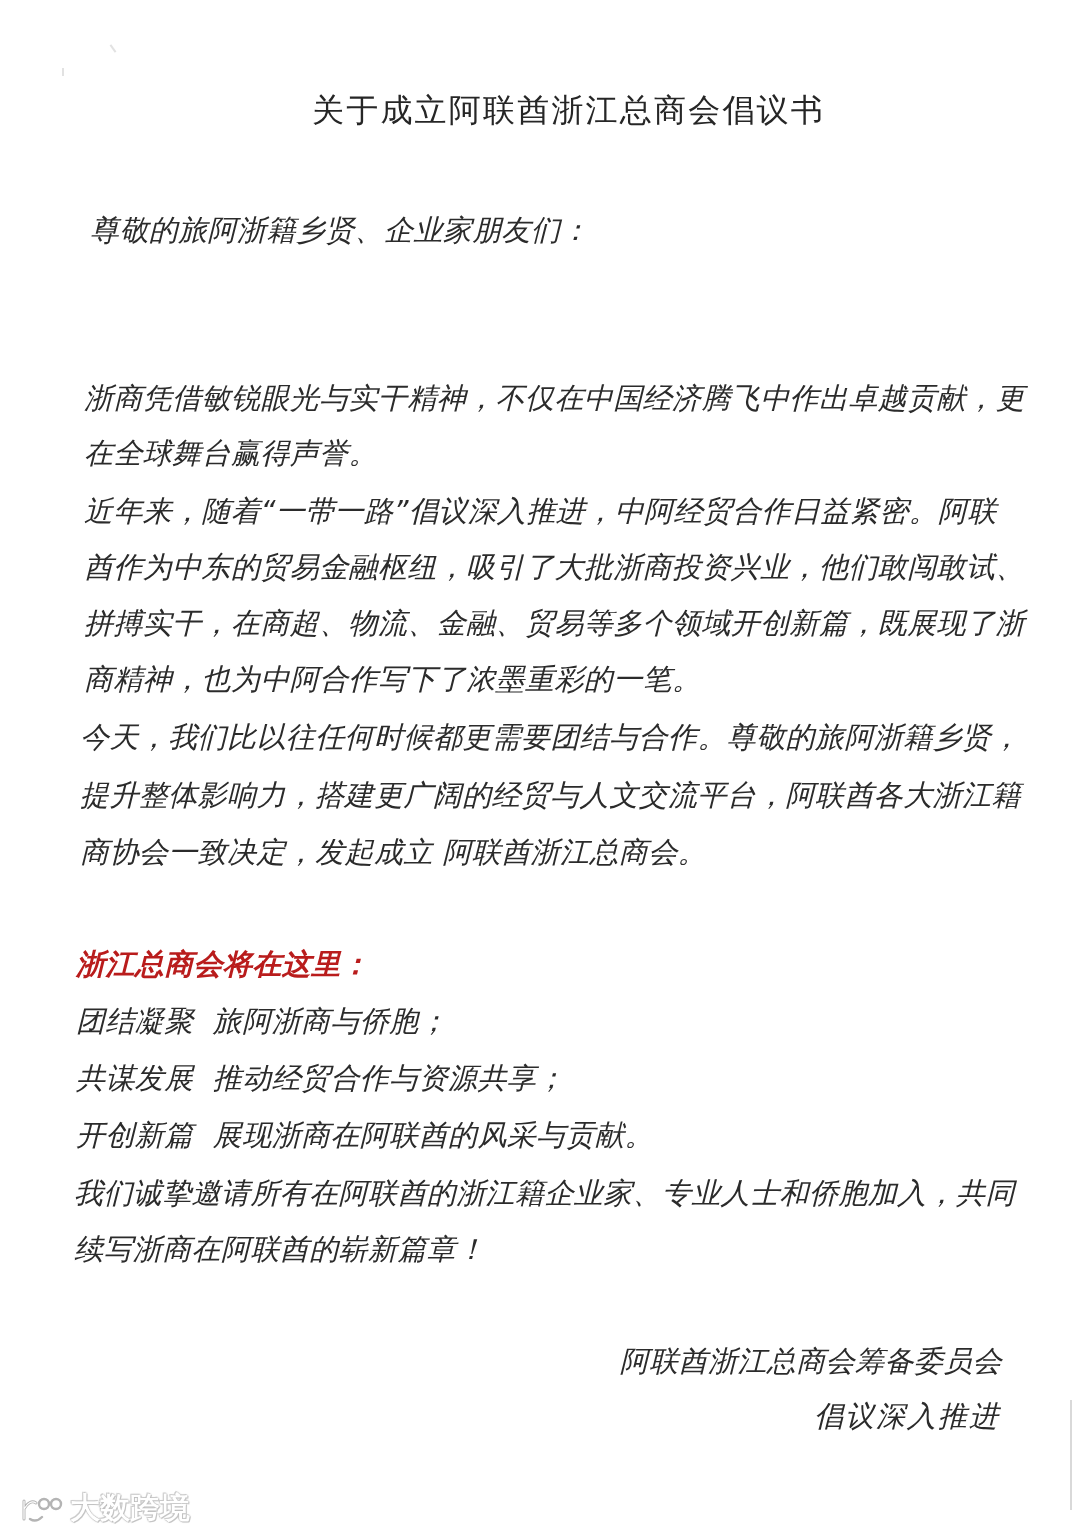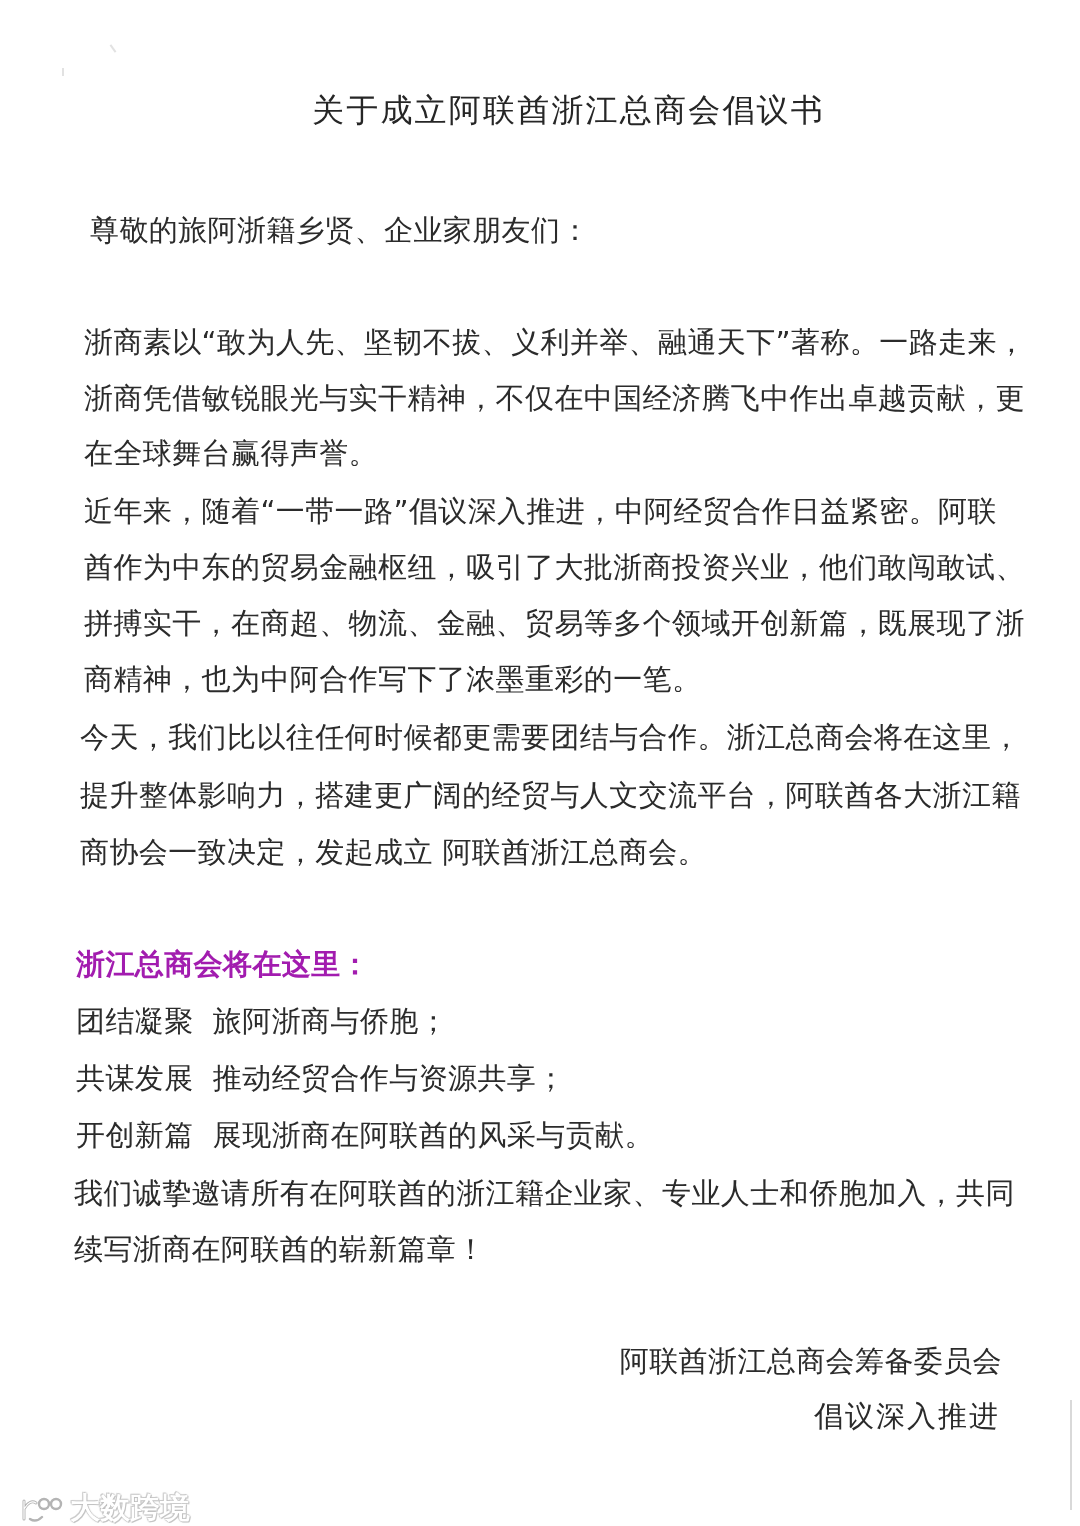--- a/index.html
+++ b/index.html
@@ -4,28 +4,28 @@
 <style>
   html, body { margin: 0; padding: 0; background: #ffffff; }
   body {
     width: 1080px; height: 1526px; position: relative; overflow: hidden;
     font-family: "DejaVu Sans", "Liberation Sans", sans-serif;
     color: #2a2a2a;
   }
   .page { position: absolute; left: 12px; top: 0; width: 1080px; height: 1454px; }
   .line {
     position: absolute; white-space: nowrap; font-size: 29px; line-height: 36px;
-    color: #2b2b2b; letter-spacing: 0.4px;
+    color: #2b2b2b; letter-spacing: 0.4px; font-style: italic;
   }
   .title {
     position: absolute; left: 300px; top: 90px; width: 486px;
     font-size: 32px; line-height: 40px; white-space: nowrap; color: #262626;
     letter-spacing: 2.2px; text-align: center;
   }
-  .bold { font-weight: bold; color: #a21caf; }
+  .bold { font-weight: bold; color: #b91c1c; }
   .sig { text-align: right; }
   .scan-mark {
     position: absolute; background: #cfcfcf; opacity: 0.6;
   }
   .watermark {
     position: absolute; left: 8px; top: 1488px; display: flex; align-items: center; gap: 6px;
     color: #ffffff; font-size: 30px; font-weight: bold;
     text-shadow: 0 0 1px #9a9a9a, 0 0 2px #bdbdbd, 1px 1px 0 #c8c8c8, -1px -1px 0 #d4d4d4;
     opacity: 0.95;
   }
@@ -40,30 +40,29 @@
 
 <div class="page">
 
   <div class="scan-mark" style="left:100px;top:44px;width:2px;height:9px;transform:rotate(-35deg);"></div>
   <div class="scan-mark" style="left:50px;top:68px;width:2px;height:8px;"></div>
 
   <h1 class="title" style="margin:0;font-weight:normal;">关于成立阿联酋浙江总商会倡议书</h1>
 
   <div class="line" style="left:78px;top:212px;">尊敬的旅阿浙籍乡贤、企业家朋友们：</div>
 
-  <div class="line" style="left:72px;top:324px;">浙商素以“敢为人先、坚韧不拔、义利并举、融通天下”著称。一路走来，</div>
   <div class="line" style="left:72px;top:380px;">浙商凭借敏锐眼光与实干精神，不仅在中国经济腾飞中作出卓越贡献，更</div>
   <div class="line" style="left:72px;top:435px;">在全球舞台赢得声誉。</div>
 
   <div class="line" style="left:72px;top:549px;">酋作为中东的贸易金融枢纽，吸引了大批浙商投资兴业，他们敢闯敢试、</div>
   <div class="line" style="left:72px;top:493px;">近年来，随着“一带一路”倡议深入推进，中阿经贸合作日益紧密。阿联</div>
   <div class="line" style="left:72px;top:605px;">拼搏实干，在商超、物流、金融、贸易等多个领域开创新篇，既展现了浙</div>
   <div class="line" style="left:72px;top:661px;">商精神，也为中阿合作写下了浓墨重彩的一笔。</div>
 
-  <div class="line" style="left:68px;top:719px;">今天，我们比以往任何时候都更需要团结与合作。浙江总商会将在这里，</div>
+  <div class="line" style="left:68px;top:719px;">今天，我们比以往任何时候都更需要团结与合作。尊敬的旅阿浙籍乡贤，</div>
   <div class="line" style="left:68px;top:777px;">提升整体影响力，搭建更广阔的经贸与人文交流平台，阿联酋各大浙江籍</div>
   <div class="line" style="left:68px;top:834px;">商协会一致决定，发起成立 阿联酋浙江总商会。</div>
 
   <div class="line bold" style="left:64px;top:946px;">浙江总商会将在这里：</div>
   <div class="line" style="left:64px;top:1003px;white-space:pre;">团结凝聚  旅阿浙商与侨胞；</div>
   <div class="line" style="left:64px;top:1060px;white-space:pre;">共谋发展  推动经贸合作与资源共享；</div>
   <div class="line" style="left:64px;top:1117px;white-space:pre;">开创新篇  展现浙商在阿联酋的风采与贡献。</div>
 
   <div class="line" style="left:62px;top:1175px;">我们诚挚邀请所有在阿联酋的浙江籍企业家、专业人士和侨胞加入，共同</div>
   <div class="line" style="left:62px;top:1231px;">续写浙商在阿联酋的崭新篇章！</div>

